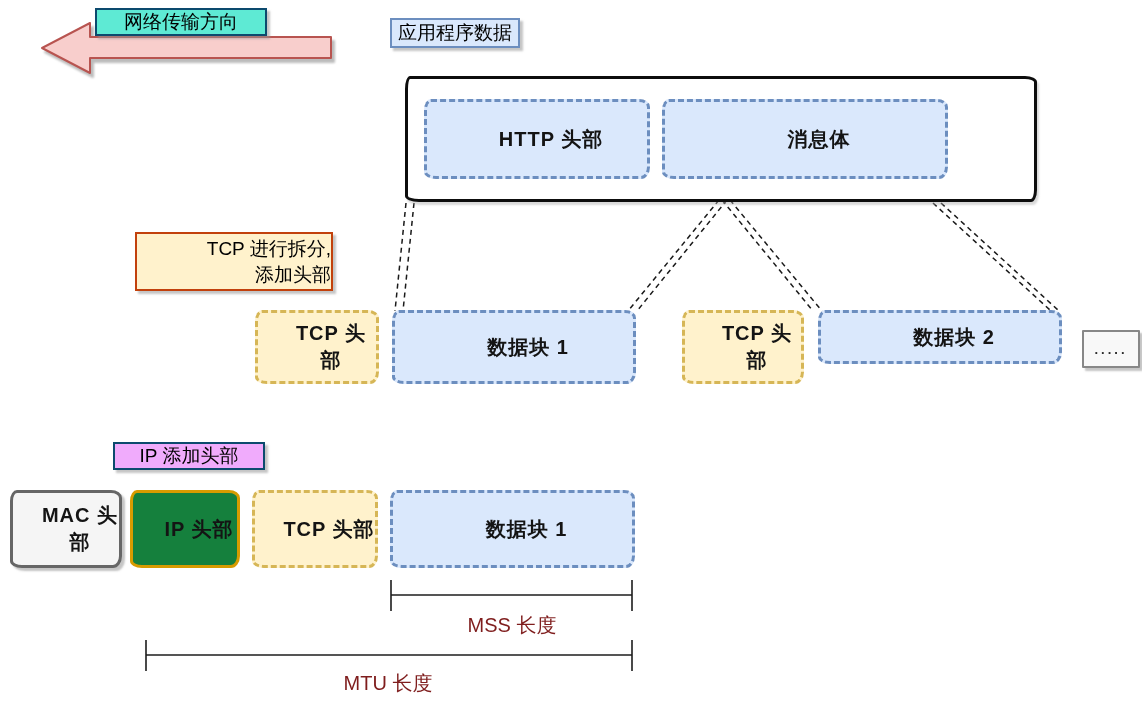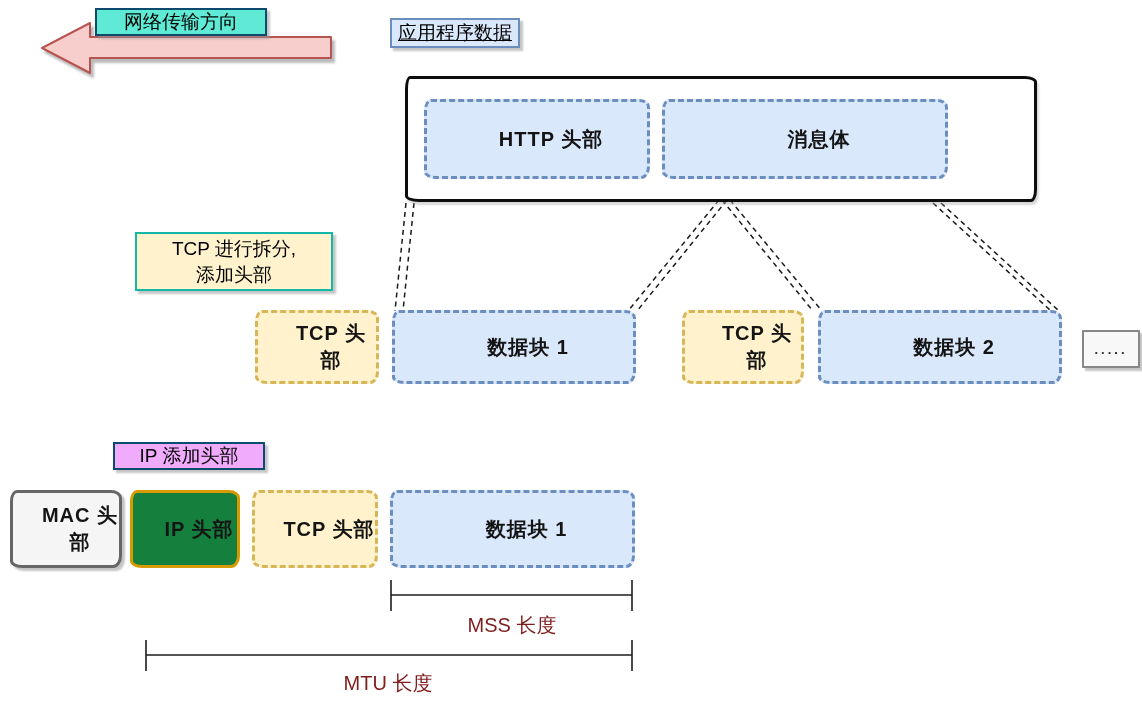--- a/index.html
+++ b/index.html
@@ -22,37 +22,37 @@
   .gray-solid    { background:#f5f5f5; border:3px solid #666666; }
 
   .note {
     position:absolute; box-sizing:border-box; z-index:3;
     display:flex; flex-direction:column; align-items:center; justify-content:center;
     font-size:19px; color:#000; text-align:center; line-height:1.35;
   }
   .shadow { box-shadow:3px 3px 2px rgba(150,150,150,0.55); }
 
   .note-pink   { background:#5eead4; border:2px solid #0c4a6e; }
-  .note-blue   { background:#dae8fc; border:2px solid #6c8ebf;text-decoration:underline; }
-  .note-yellow { background:#fff2cc; border:2px solid #14b8a6; }
+  .note-blue   { background:#dae8fc; border:2px solid #6c8ebf; }
+  .note-yellow { background:#fff2cc; border:2px solid #c2410c;align-items:flex-end; }
   .note-orange { background:#f0abfc; border:2px solid #0c4a6e; }
 
   #big-box {
     position:absolute; left:405px; top:76px; width:632px; height:126px;
     box-sizing:border-box; background:#fff; border:3px solid #0d0d0d; z-index:1;
     border-radius:5px 12px 6px 14px / 13px 6px 12px 6px;
     box-shadow:2px 3px 2px rgba(170,170,170,0.45);
   }
   #http-box    { left:424px; top:99px;  width:226px; height:80px; }
   #msg-box     { left:662px; top:99px;  width:286px; height:80px; }
 
   #tcp1 { left:255px; top:310px; width:124px; height:74px; }
   #chk1 { left:392px; top:310px; width:244px; height:74px; }
   #tcp2 { left:682px; top:310px; width:122px; height:74px; }
-  #chk2 { left:818px; top:310px; width:244px; height:74px; }
+  #chk2 { left:818px; top:310px; width:244px; height:54px; }
 
   #ellipsis {
     left:1082px; top:330px; width:58px; height:38px;
     background:#f8f8f8; border:2px solid #878787; border-radius:1px;
     font-size:13px; letter-spacing:3px; color:#2a2a2a; font-weight:bold;
   }
 
   #mac  { left:2px;   top:490px; width:112px; height:78px;margin-left:8px; }
   #ipb  { left:130px; top:490px; width:110px; height:78px; }
   #tcp3 { left:252px; top:490px; width:126px; height:78px; }

